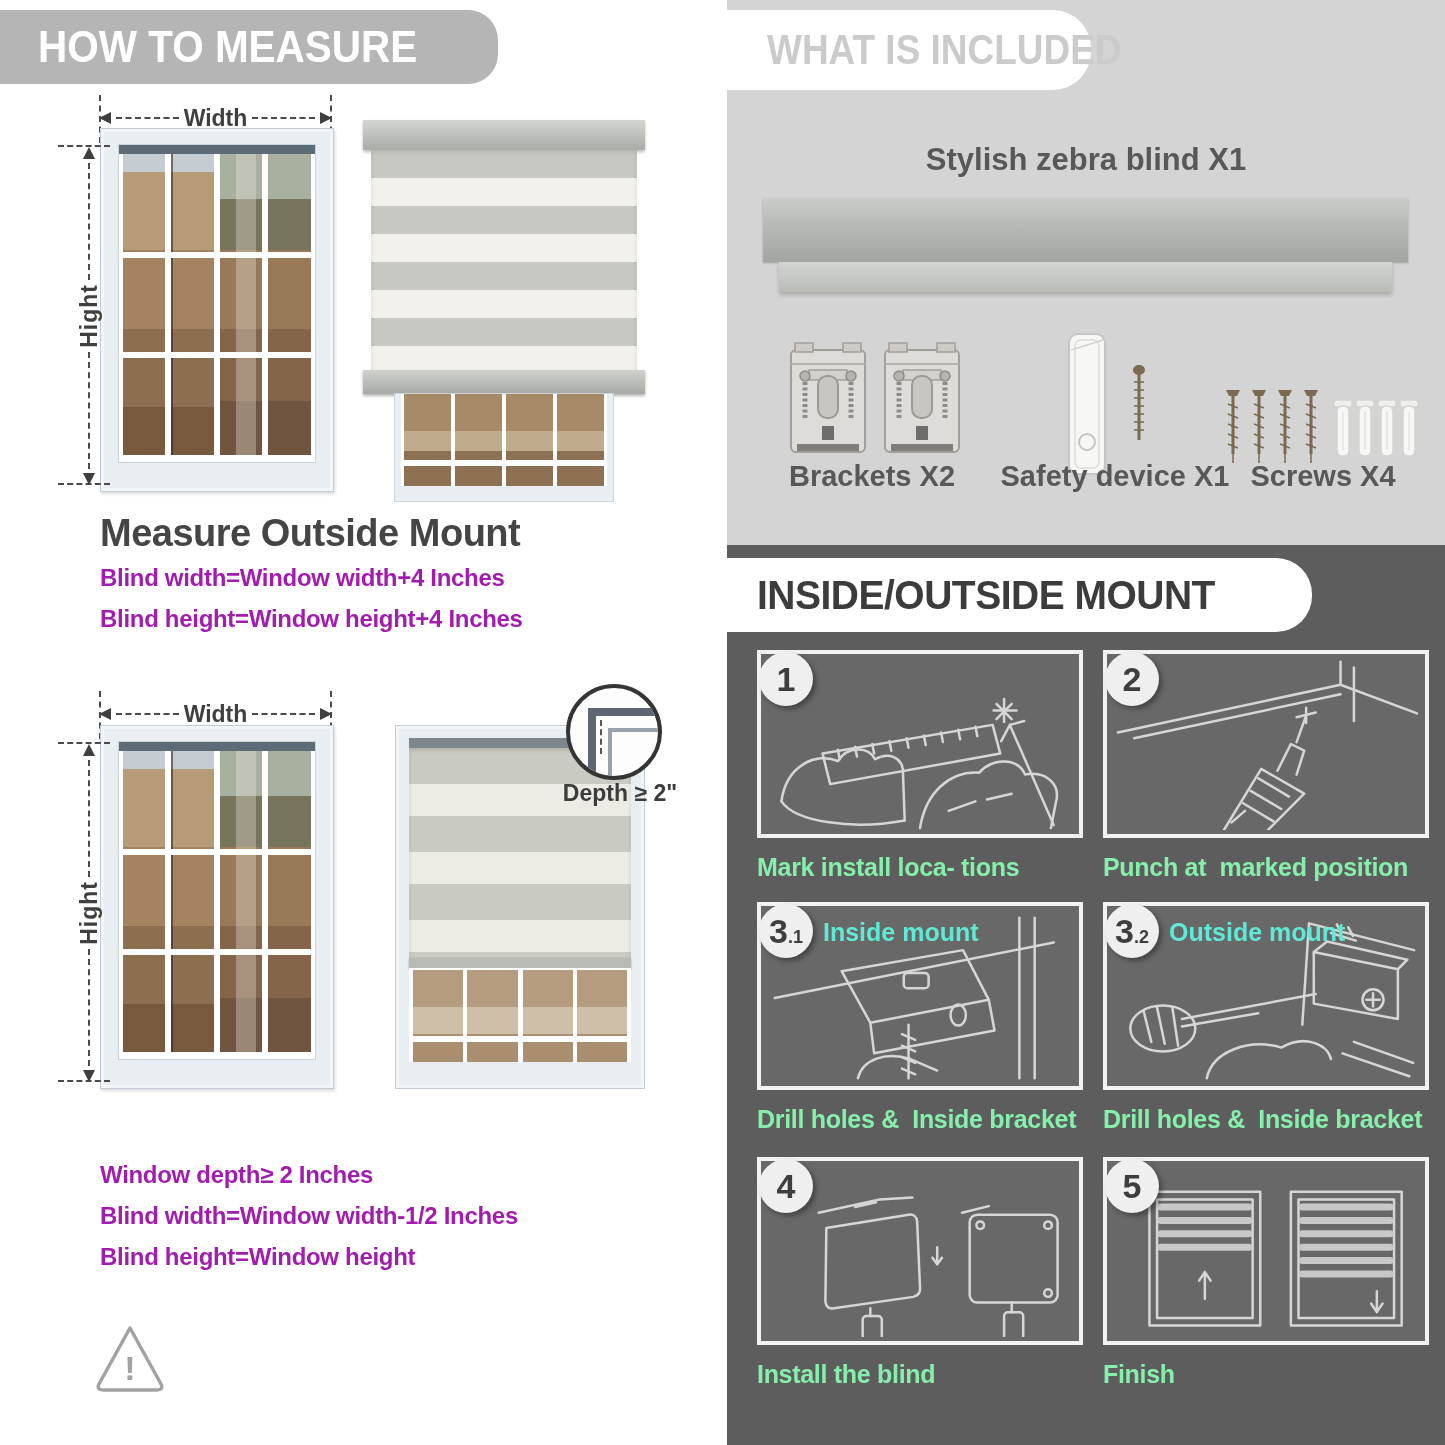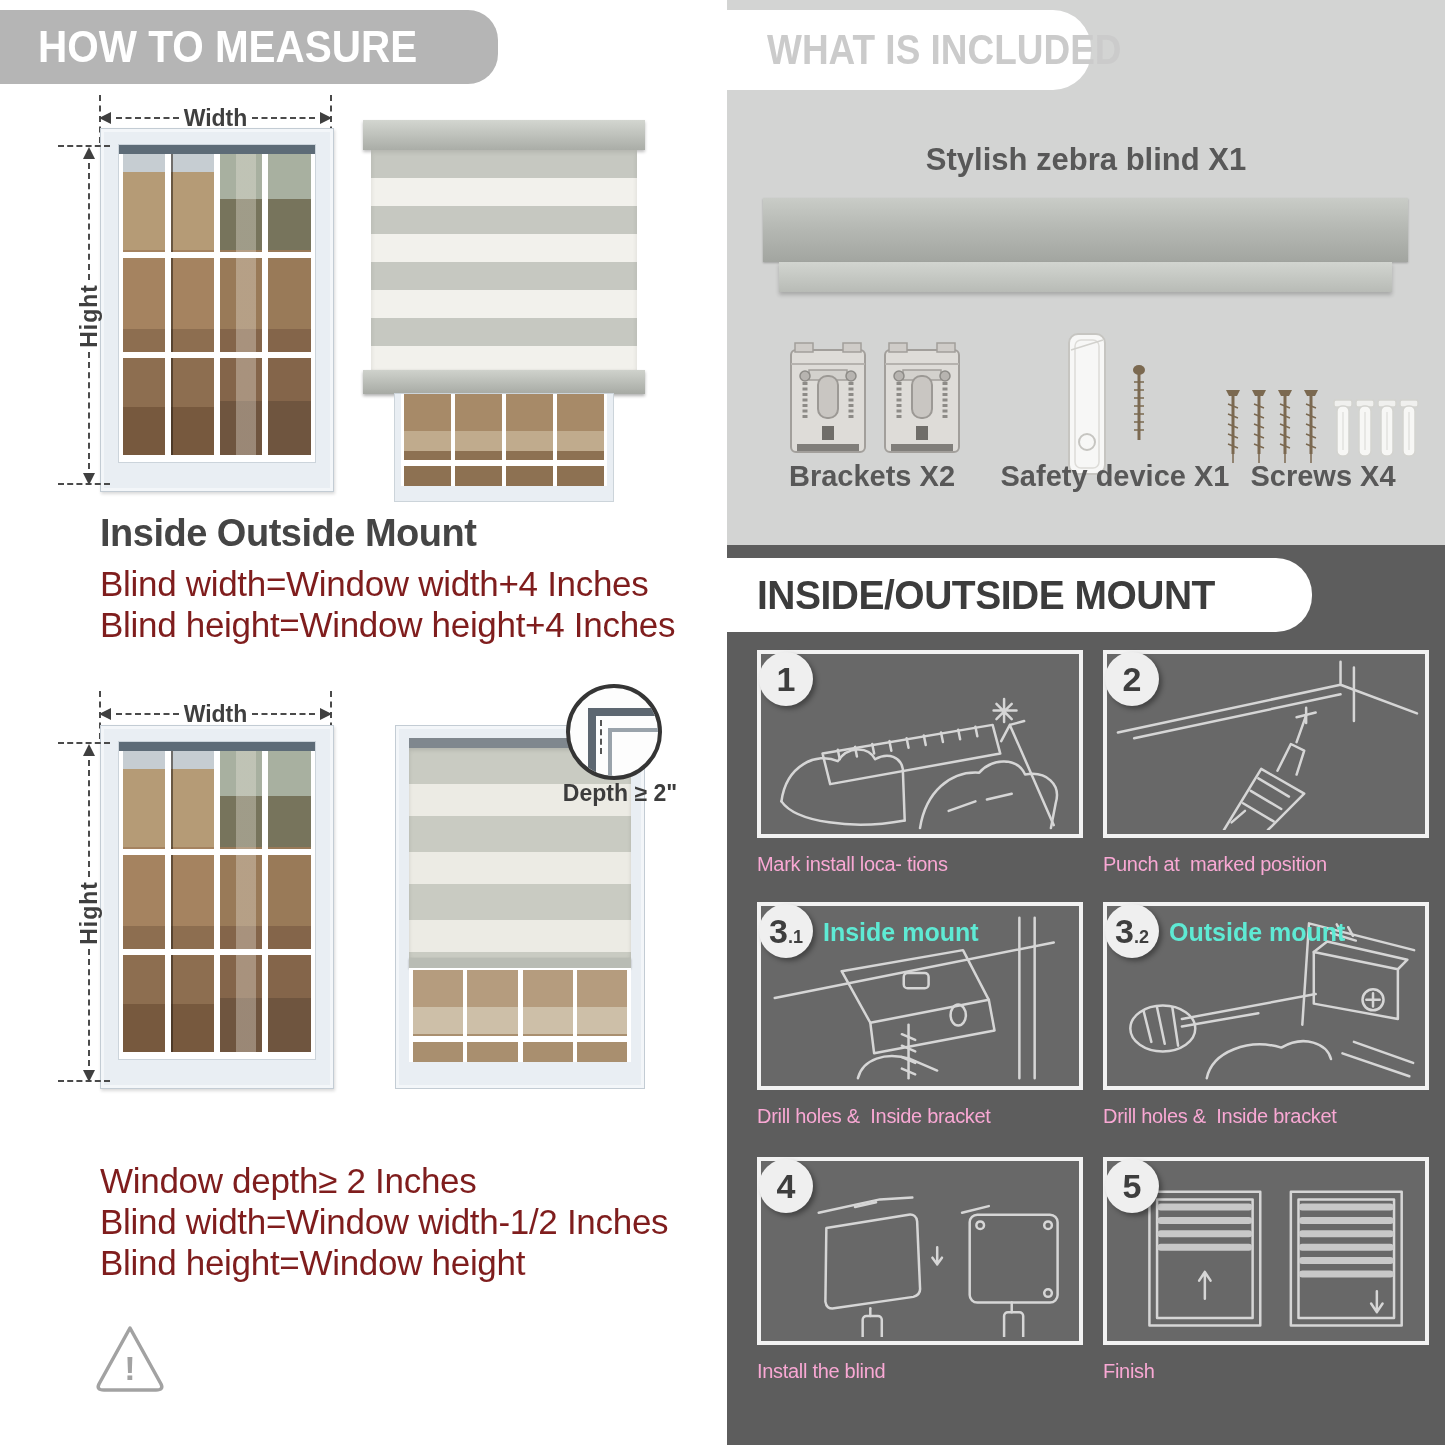--- a/index.html
+++ b/index.html
@@ -68,21 +68,21 @@
   .wi-lower{flex:1;display:flex;gap:5px;padding:2px 4px 0;background:#fff;border-bottom:12px solid #e9eef3;}
   .wi-lower .mini-sash{background:linear-gradient(180deg,#b59c7e 0 40%,#cdbfa8 40% 70%,#a98f6f 70%);}
 
   .depth-circle{position:absolute;width:88px;height:88px;border-radius:50%;border:4px solid #353535;background:#fdfdfd;
                 overflow:hidden;z-index:6;}
   .dc-l1{position:absolute;left:18px;top:20px;right:-12px;bottom:-12px;border-top:8px solid #5d6771;border-left:8px solid #5d6771;}
   .dc-l2{position:absolute;left:38px;top:40px;right:-12px;bottom:-12px;border-top:4px solid #9aa3ab;border-left:4px solid #9aa3ab;}
   .dc-dash{position:absolute;left:30px;top:32px;height:34px;border-left:2px dashed #555;}
 
   .sec-title{position:absolute;font-size:38px;font-weight:bold;color:#454545;letter-spacing:-.5px;white-space:nowrap;}
-  .sec-line{position:absolute;font-size:35px;font-weight:normal;color:#7f1d1d;letter-spacing:-.3px;white-space:nowrap;}
+  .sec-line{position:absolute;font-size:24px;font-weight:bold;color:#a21caf;letter-spacing:-.3px;white-space:nowrap;}
   .warn-text{position:absolute;font-size:22px;font-weight:600;color:#a2a2a2;line-height:1.5;}
 
   
   #right-col{position:absolute;left:727px;top:0;width:864px;height:1445px;}
   #included{position:absolute;left:0;top:0;width:718px;height:545px;background:#d3d4d3;}
   .inc-header{position:absolute;left:0;top:10px;width:364px;height:80px;background:#ffffff;border-radius:0 38px 38px 0;}
   .inc-header .txt{position:absolute;left:40px;top:0;line-height:80px;font-size:42px;font-weight:bold;color:#cbcbcb;
                    transform:scaleX(.88);transform-origin:left center;white-space:nowrap;}
   .product-label{position:absolute;left:0;top:142px;width:718px;text-align:center;font-size:31px;font-weight:bold;color:#585858;}
   .headrail-top{position:absolute;left:36px;top:198px;width:645px;height:64px;
@@ -95,21 +95,21 @@
   .mnt-header{position:absolute;left:0;top:13px;width:585px;height:74px;background:#ffffff;border-radius:0 36px 36px 0;}
   .mnt-header .txt{position:absolute;left:30px;top:0;line-height:74px;font-size:41px;font-weight:bold;color:#3c3c3c;
                    transform:scaleX(.95);transform-origin:left center;white-space:nowrap;letter-spacing:-.5px;}
   .panel{position:absolute;width:326px;height:188px;background:#686868;border:4px solid #f2f2f2;box-sizing:border-box;}
   .panel svg.art{position:absolute;inset:4px;width:310px;height:172px;}
   .badge{position:absolute;left:-2px;top:-2px;width:54px;height:54px;border-radius:50%;background:#efefef;
          box-shadow:3px 3px 5px rgba(0,0,0,.35);display:flex;align-items:center;justify-content:center;
          font-weight:bold;color:#3e3e3e;font-size:34px;}
   .badge .sub{font-size:18px;margin-top:12px;}
   .plabel{position:absolute;left:62px;top:12px;font-size:25px;font-weight:bold;color:#5eead4;white-space:pre-wrap;}
-  .caption{position:absolute;width:340px;font-size:20px;font-weight:normal;color:#f9a8d4;white-space:pre-wrap;letter-spacing:-.3px;}
+  .caption{position:absolute;width:340px;font-size:25px;font-weight:bold;color:#86efac;white-space:pre-wrap;letter-spacing:-.3px;}
   .art *{vector-effect:non-scaling-stroke;}
 </style>
 </head>
 <body>
 
 <div id="page">
 
   <div id="left-col">
 
     <div class="left-header">
@@ -149,21 +149,21 @@
     <div class="blind-out" style="left:363px;top:120px;width:282px">
       <div class="cassette"></div>
       <div class="shade"></div>
       <div class="bottomrail"></div>
       <div class="mini-window">
         <div class="mini-sash"></div>
         <div class="mini-sash"></div>
       </div>
     </div>
 
-    <div class="sec-title" style="left:100px;top:512px">Inside Outside Mount</div>
+    <div class="sec-title" style="left:100px;top:512px">Measure Outside Mount</div>
     <div class="sec-line" style="left:100px;top:564px">Blind width=Window width+4 Inches</div>
     <div class="sec-line" style="left:100px;top:605px">Blind height=Window height+4 Inches</div>
 
     <div class="gtick-v" style="left:99px;top:691px;height:48px"></div>
     <div class="gtick-v" style="left:330px;top:691px;height:48px"></div>
     <div class="harrow" style="left:99px;top:702px;width:233px">
       <span class="tri tri-l"></span>
       <span class="dash"></span>
       <span>Width</span>
       <span class="dash"></span>

